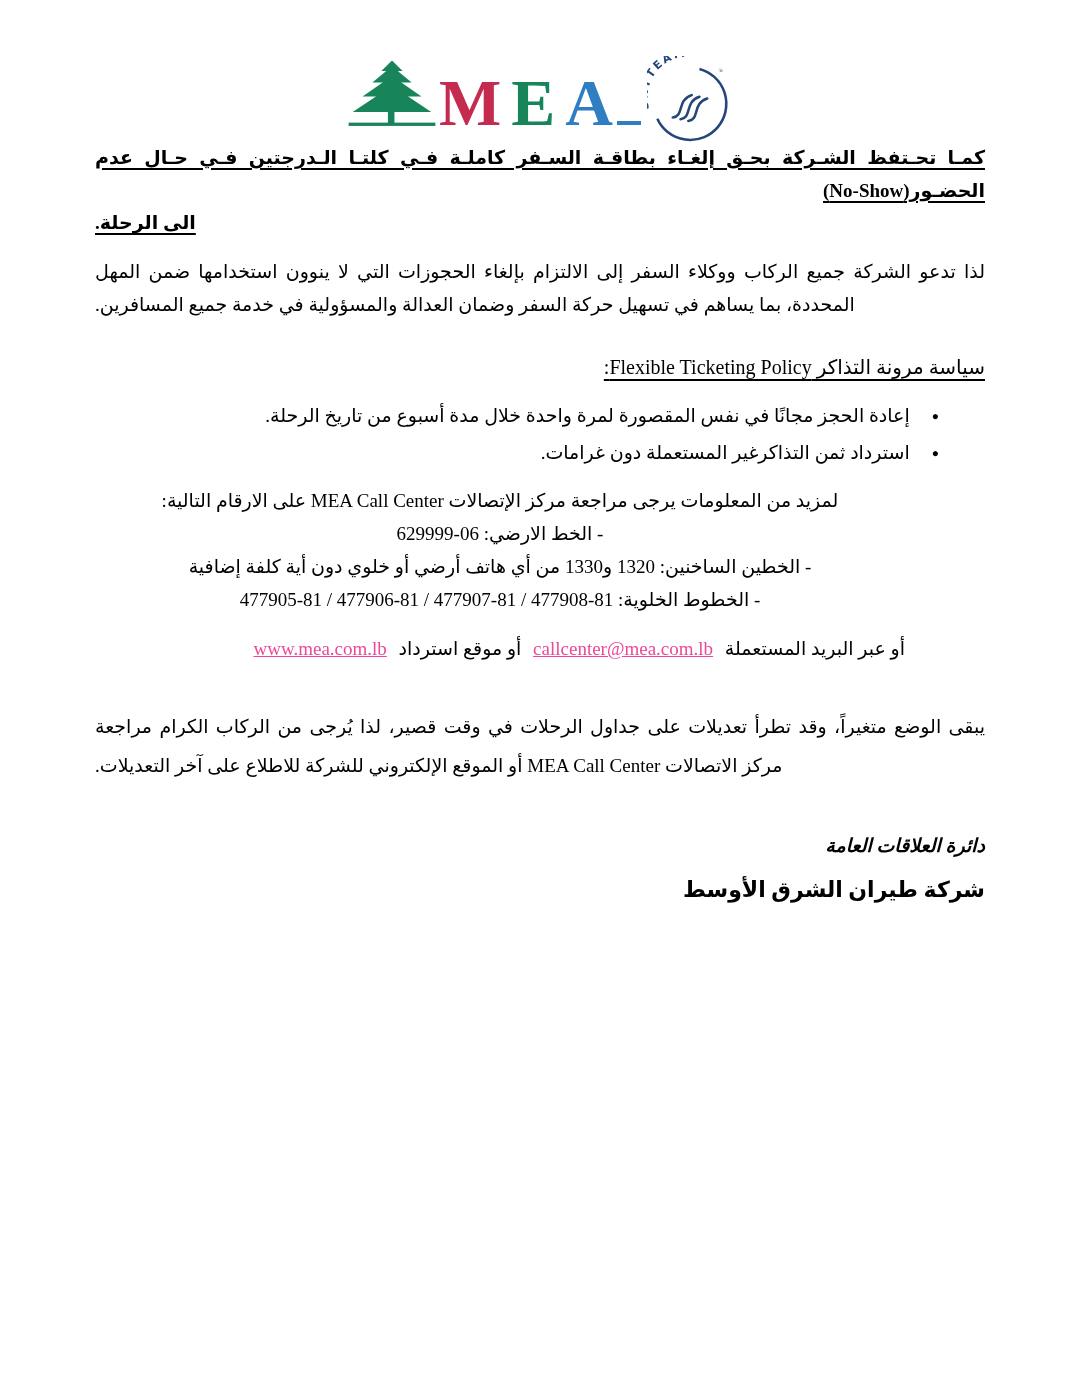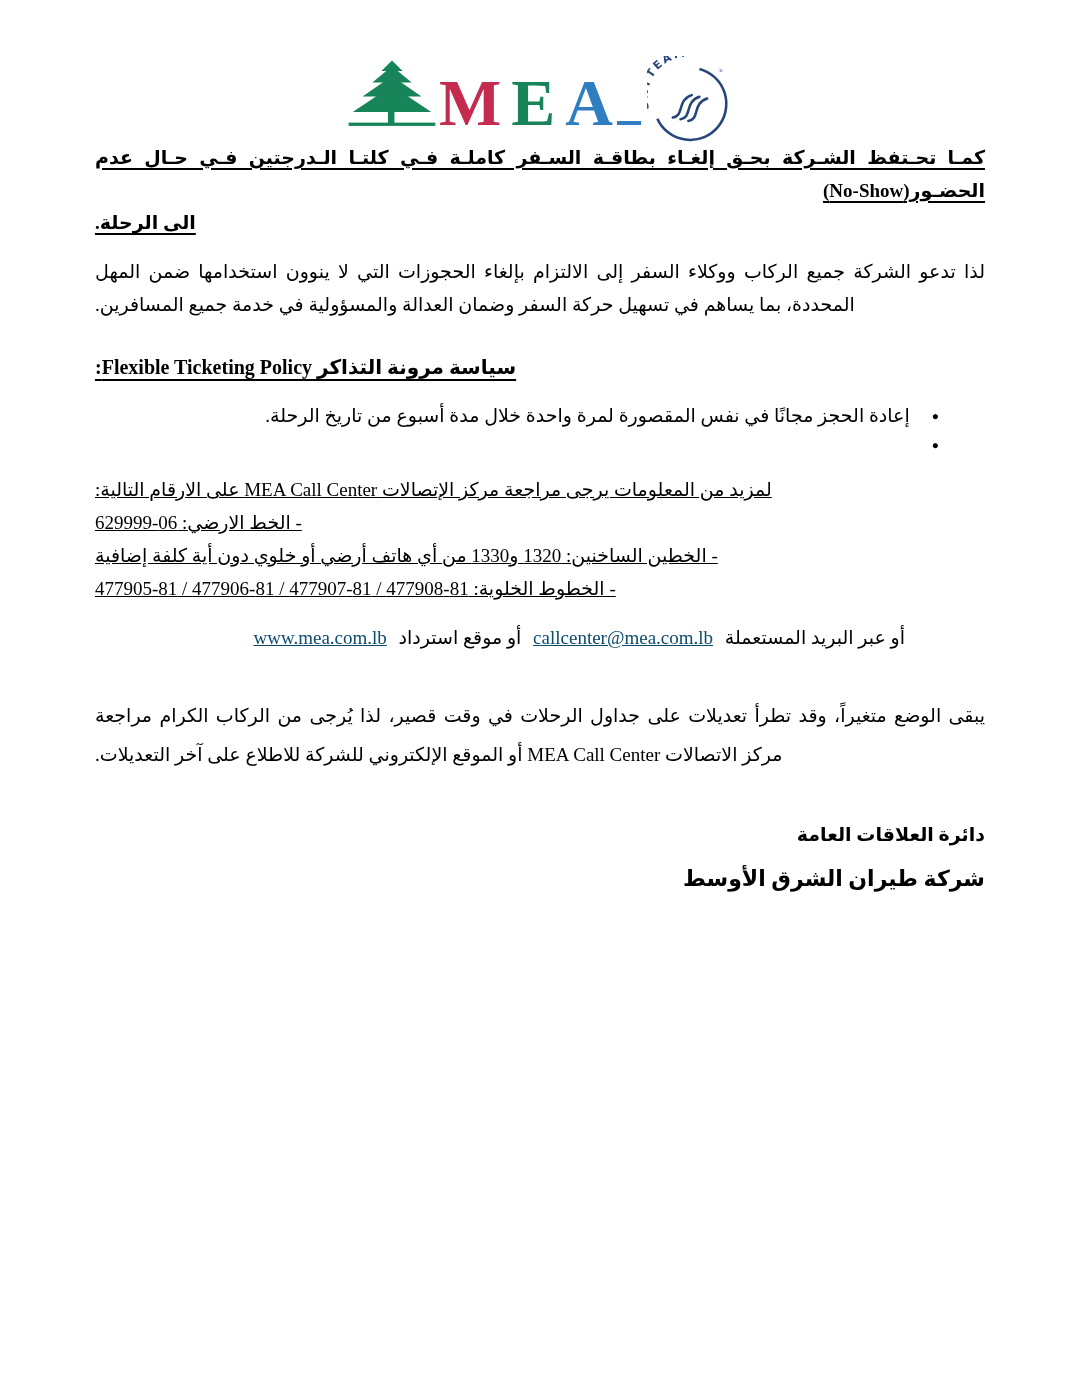--- a/index.html
+++ b/index.html
@@ -49,22 +49,22 @@
   .line-left { text-align: left; }
   .line-center { text-align: left; }
   .bold { font-weight: bold; }
   .uline { text-decoration: underline; text-decoration-thickness: 1.5px; text-underline-offset: 4px; }
 
   .para-noshow { margin-bottom: 16px; }
   .para-cancel { margin-bottom: 34px; }
 
   .policy-heading {
     font-size: 20px;
-    font-weight: bold;
-    text-align: left;
+    font-weight: normal;
+    text-align: right;
     margin-bottom: 22px;
   }
   .policy-heading .uline { text-underline-offset: 5px; }
 
   .bullets { margin-bottom: 16px; padding-left: 0; }
   .bullet-item {
     display: flex;
     align-items: baseline;
     padding-right: 46px;
     margin-bottom: 6px;
@@ -74,40 +74,40 @@
   }
   .bullet-dot {
     font-size: 12px;
     margin-left: 22px;
     flex: 0 0 auto;
     position: relative;
     top: -2px;
   }
 
   .contact-block { padding-left: 0; padding-right: 80px; margin-bottom: 18px; }
-  .contact-block > div { text-align: left; font-size: 19px; line-height: 1.74; text-decoration: underline; }
+  .contact-block > div { text-align: center; font-size: 19px; line-height: 1.74; }
 
   .email-line {
     padding-right: 80px;
     text-align: right;
     font-size: 19px;
     line-height: 1.6;
     margin-bottom: 42px;
   }
   .email-line a {
-    color: #0c4a6e;
+    color: #ec4899;
     text-decoration: underline;
     margin: 0 7px;
     cursor: pointer;
   }
 
   .para-notice { font-size: 19px; font-weight: normal; line-height: 2.08; margin-bottom: 48px; }
 
   .signature { text-align: right; }
-  .sig-dept { font-size: 19px; font-weight: bold; margin-bottom: 20px; }
+  .sig-dept { font-size: 19px; font-weight: bold; margin-bottom: 20px; font-style: italic; }
   .sig-company { font-size: 22px; font-weight: bold; }
 </style>
 </head>
 <body>
 
 <div class="page">
 
   <div class="logo-row">
     <svg class="cedar-svg" viewBox="0 0 110 82">
       <g fill="#17845A">
@@ -150,20 +150,21 @@
     <span class="uline">سياسة مرونة التذاكر Flexible Ticketing Policy:</span>
   </div>
 
   <div class="rtl bullets">
     <div class="bullet-item">
       <span class="bullet-dot">●</span>
       <span>إعادة الحجز مجانًا في نفس المقصورة لمرة واحدة خلال مدة أسبوع من تاريخ الرحلة.</span>
     </div>
     <div class="bullet-item">
       <span class="bullet-dot">●</span>
+      <span>استرداد ثمن التذاكرغير المستعملة دون غرامات.</span>
     </div>
   </div>
 
   <div class="rtl body-text contact-block">
     <div>لمزيد من المعلومات يرجى مراجعة مركز الإتصالات MEA Call Center على الارقام التالية:</div>
     <div>- الخط الارضي: 06-629999</div>
     <div>- الخطين الساخنين: 1320 و1330 من أي هاتف أرضي أو خلوي دون أية كلفة إضافية</div>
     <div>- الخطوط الخلوية:  81-477908 / 81-477907 / 81-477906 / 81-477905</div>
   </div>
 

